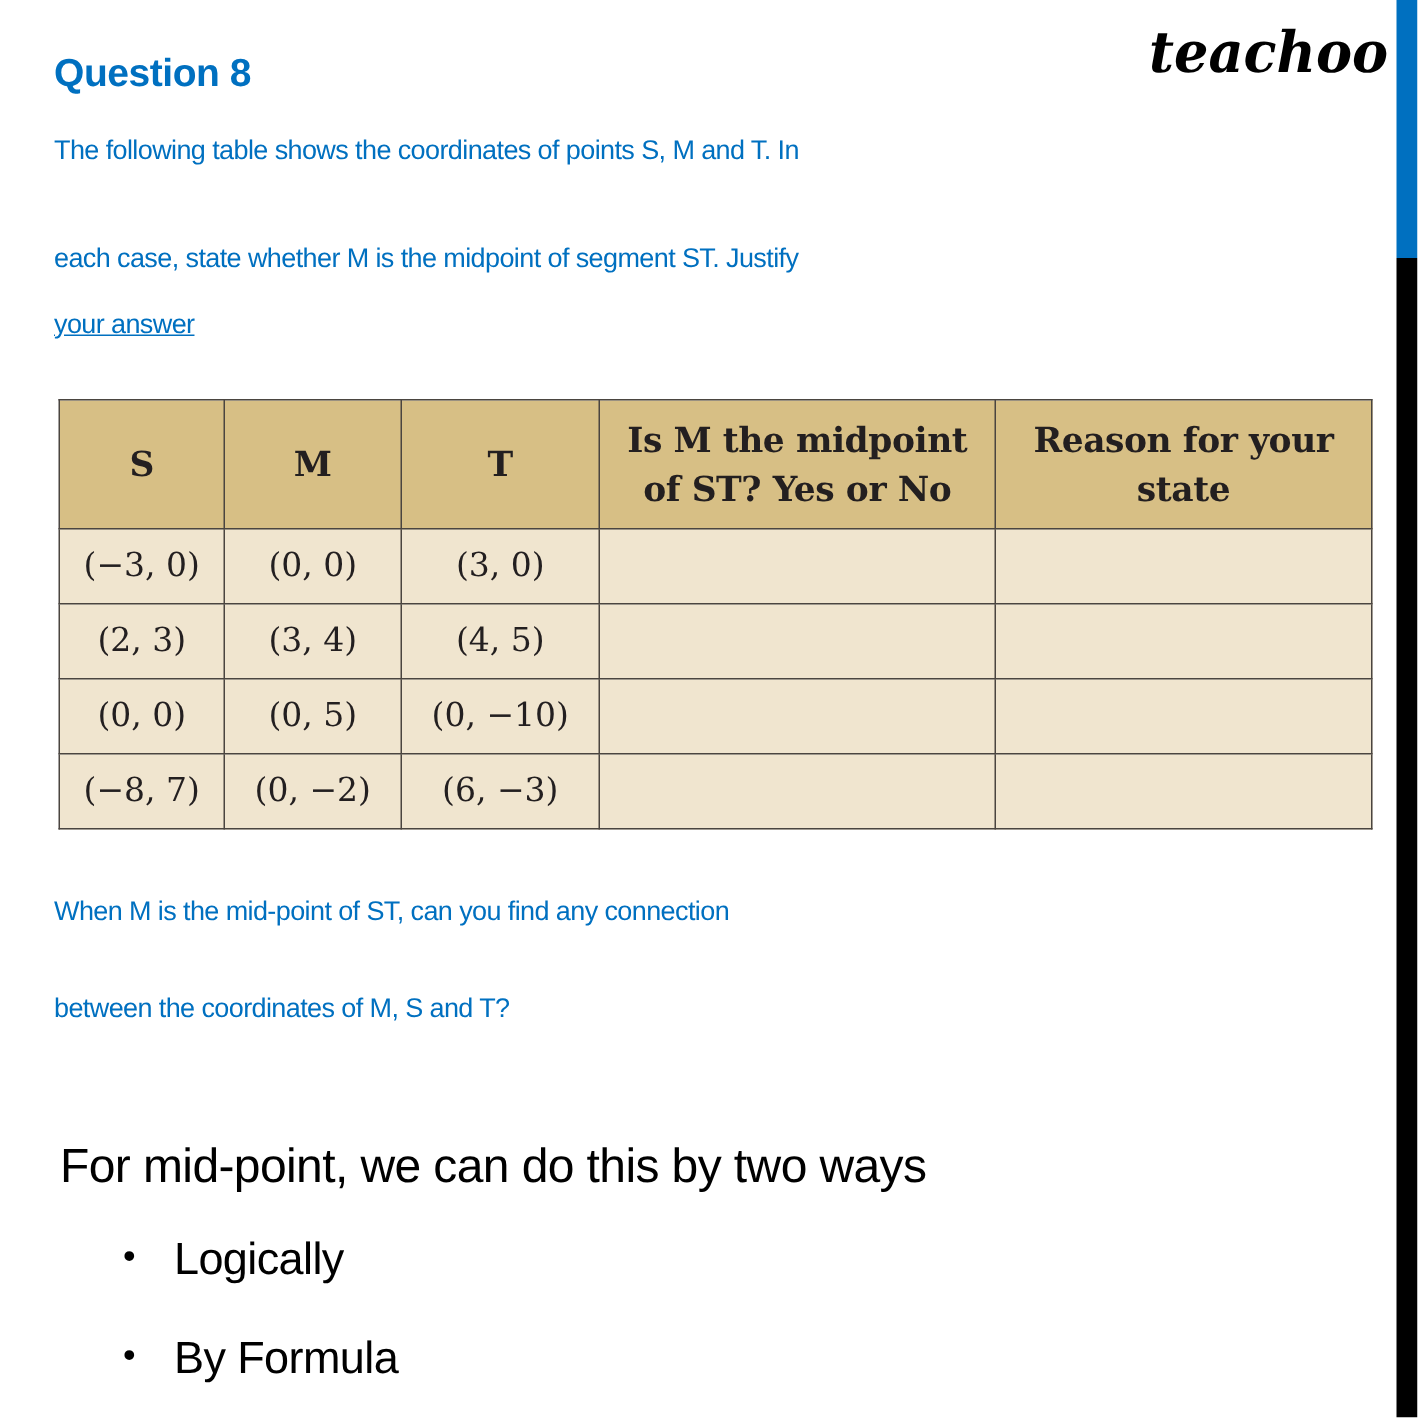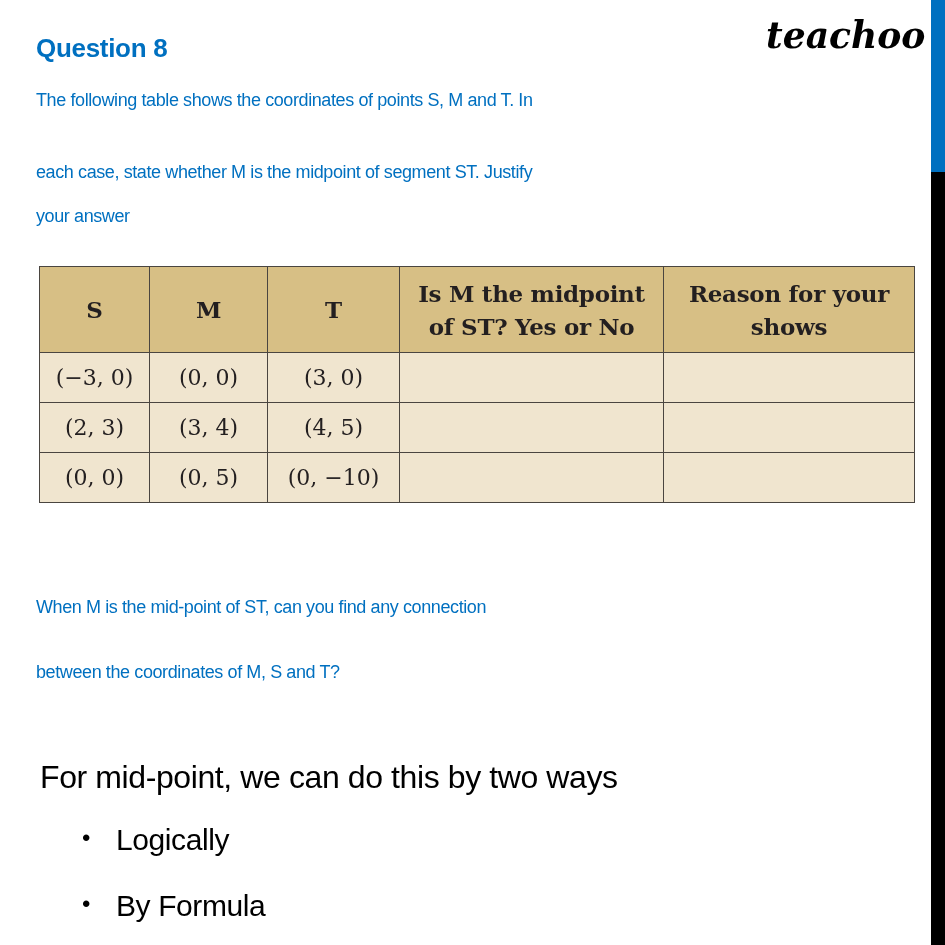--- a/index.html
+++ b/index.html
@@ -69,33 +69,33 @@
 
 <div class="right-bar-blue"></div>
 <div class="right-bar-black"></div>
 
 <div class="logo">teachoo</div>
 
 <div class="q-title">Question 8</div>
 
 <div class="blue-para" style="top:90px;">The following table shows the coordinates of points S, M and T. In</div>
 <div class="blue-para" style="top:162px;">each case, state whether M is the midpoint of segment ST. Justify</div>
-<div class="blue-para" style="top:206px;">your answer</div>
+<div class="blue-para" style="top:206px;text-decoration:underline;">your answer</div>
 
 <table class="coords">
   <thead>
     <tr>
       <th class="c1"><span>S</span></th>
       <th class="c2"><span>M</span></th>
       <th class="c3"><span>T</span></th>
       <th class="c4">
         <span>Is M the midpoint</span><br><span>of ST? Yes or No</span>
       </th>
       <th class="c5">
-        <span>Reason for your</span><br><span>shows</span>
+        <span>Reason for your</span><br><span>state</span>
       </th>
     </tr>
   </thead>
   <tbody>
     <tr>
       <td>(−3, 0)</td>
       <td>(0, 0)</td>
       <td>(3, 0)</td>
       <td></td>
       <td></td>
@@ -107,20 +107,27 @@
       <td></td>
       <td></td>
     </tr>
     <tr>
       <td>(0, 0)</td>
       <td>(0, 5)</td>
       <td>(0, −10)</td>
       <td></td>
       <td></td>
     </tr>
+    <tr>
+      <td>(−8, 7)</td>
+      <td>(0, −2)</td>
+      <td>(6, −3)</td>
+      <td></td>
+      <td></td>
+    </tr>
   </tbody>
 </table>
 
 <div class="blue-para" style="top:597px;">When M is the mid-point of ST, can you find any connection</div>
 <div class="blue-para" style="top:662px;text-align:right;">between the coordinates of M, S and T?</div>
 
 <div class="black-para" style="top:759px;">For mid-point, we can do this by two ways</div>
 
 <div class="bullet-dot" style="top:824px;">•</div>
 <div class="bullet-text" style="top:823px;">Logically</div>

